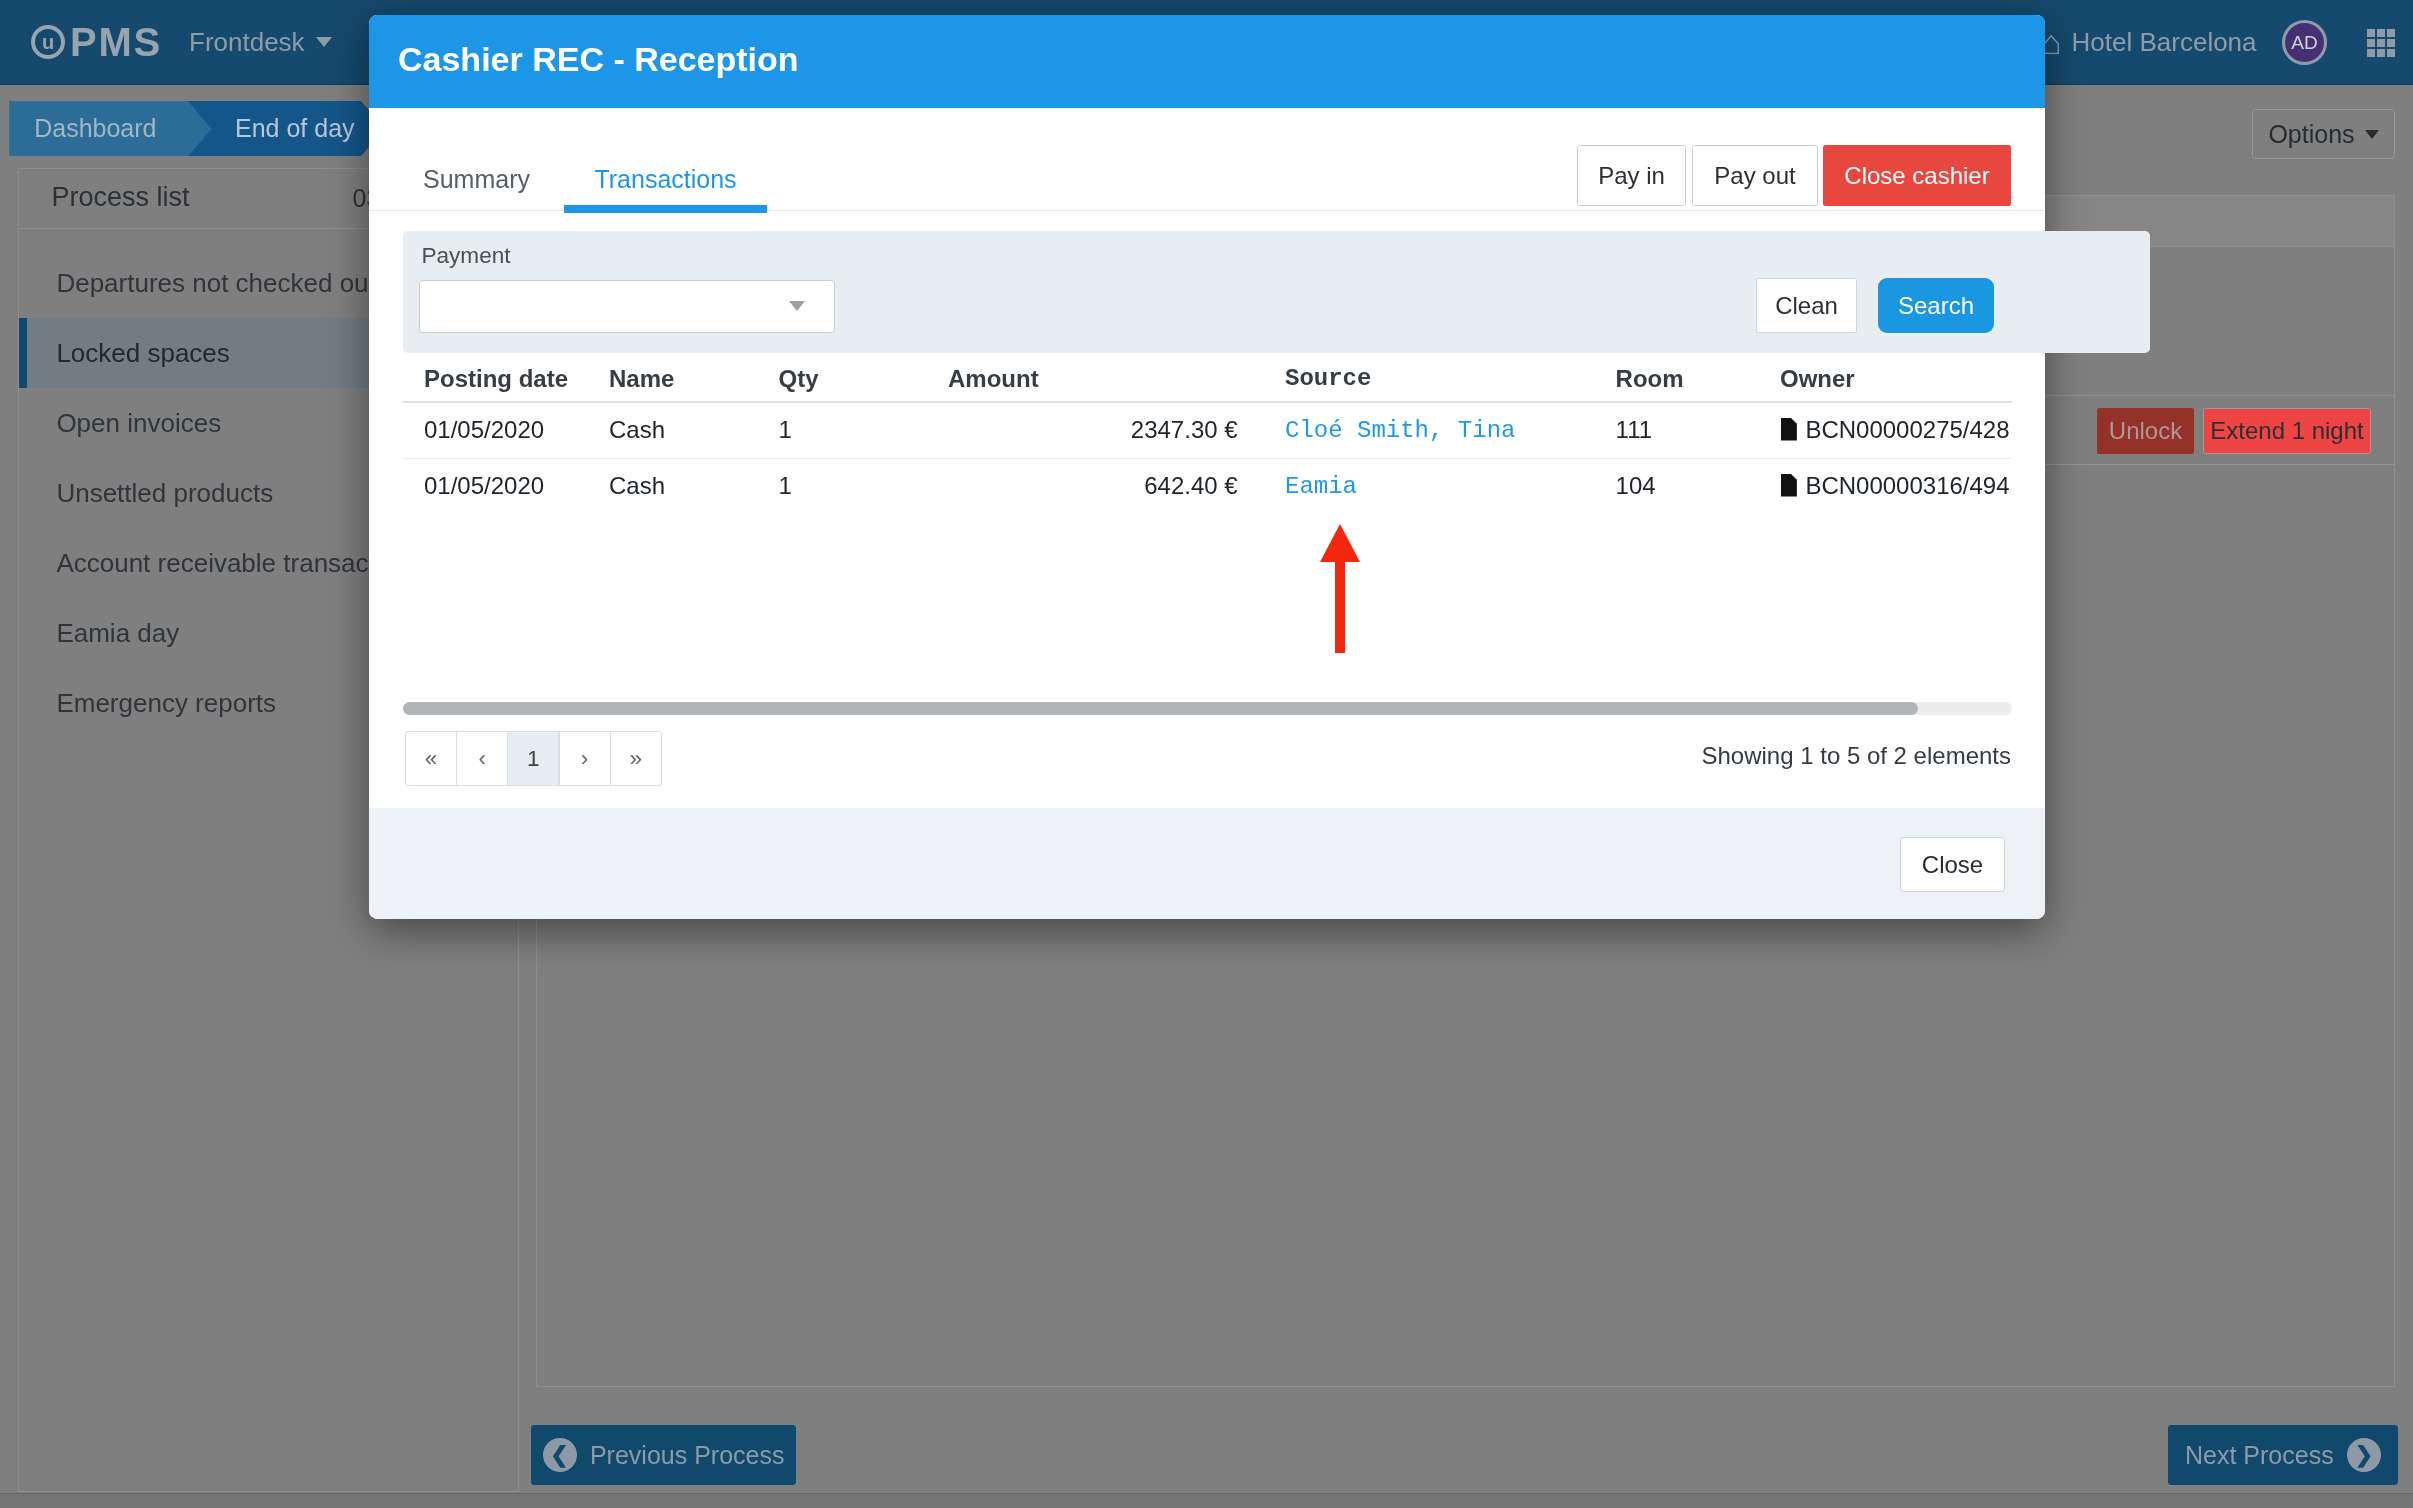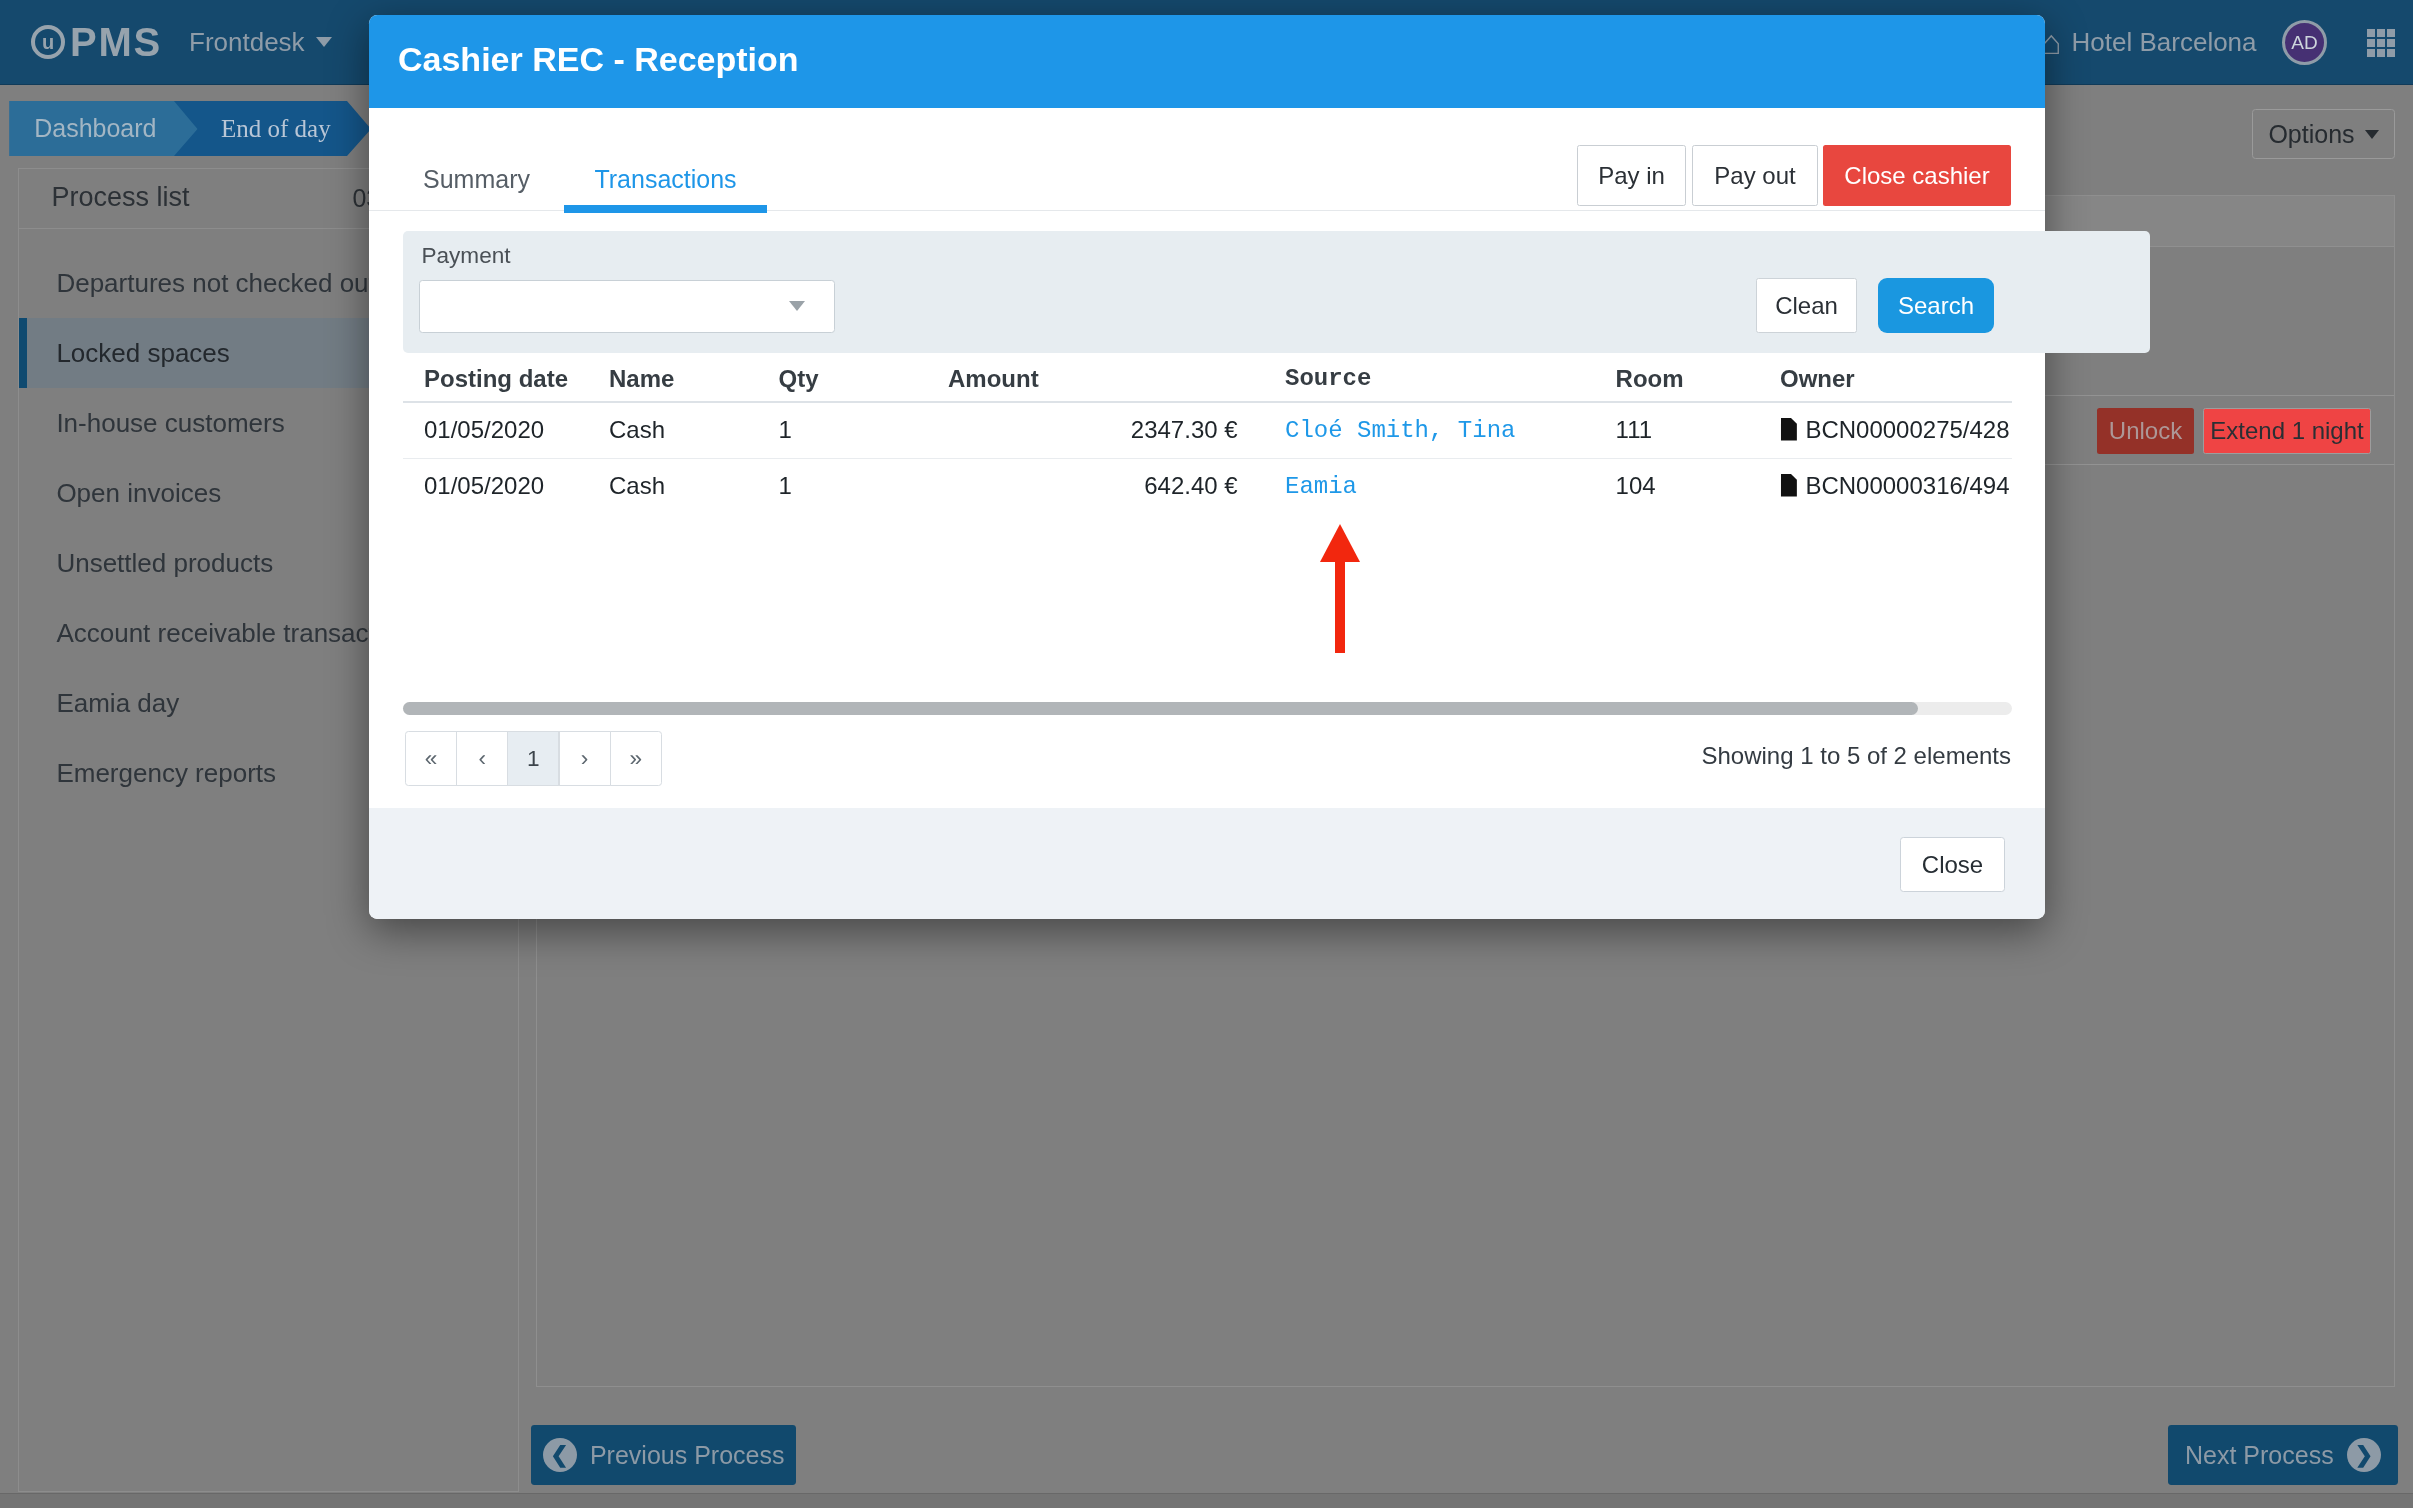--- a/index.html
+++ b/index.html
@@ -16,22 +16,22 @@
   .hotel { position:absolute; left:2041px; top:0; height:84px; display:flex; align-items:center; gap:10px; color:#8f9ca8; font-size:26px; }
   .house { font-size:34px; line-height:1; }
   .avatar { position:absolute; left:2282px; top:20px; width:45px; height:45px; border-radius:50%; background:#463073; border:3.4px solid #8f9ca8; color:#cdd5dc; font-size:19px; display:flex; align-items:center; justify-content:center; }
   .grid-icon { position:absolute; left:2367px; top:29px; width:28.5px; height:28.5px; display:grid; grid-template-columns:repeat(3,7.5px); grid-template-rows:repeat(3,7.5px); gap:2.5px; }
   .grid-icon span { background:#8f9ca8; }
 
   
   .crumb { position:absolute; top:101px; height:55px; display:flex; align-items:center; font-size:25px; z-index:1; }
   .crumb-1 { left:9.2px; width:216px; padding-left:25px; background:#2c6d98; color:#a3b6c4;
     clip-path:polygon(0 0,193px 0,216px 28px,193px 55px,0 55px); }
-  .crumb-2 { left:174px; width:197px; padding-left:47px; background:#14568a; color:#b9c6d6;
-    clip-path:polygon(0 0,173px 0,197px 28px,173px 55px,0 55px,23.5px 28px);font-family:Liberation Serif, serif; }
+  .crumb-2 { left:188px; width:197px; padding-left:47px; background:#14568a; color:#b9c6d6;
+    clip-path:polygon(0 0,173px 0,197px 28px,173px 55px,0 55px,23.5px 28px); }
 
   
   .sidebar { position:absolute; left:18.4px; top:168px; width:501px; height:1324px; border:0.8px solid #8d8d8d; background:#7f7f7f; z-index:1; }
   .sidebar-head { height:60px; border-bottom:0.8px solid #8d8d8d; position:relative; }
   .sidebar-head .t { position:absolute; left:32px; top:13.4px; font-size:27px; color:#2c3136; }
   .sidebar-head .d { position:absolute; left:333px; top:15px; font-size:25px; color:#2c3136; white-space:nowrap; }
   .side-items { padding-top:19px; }
   .side-item { height:70px; display:flex; align-items:center; padding-left:37px; font-size:26px; color:#2f353b; white-space:nowrap; cursor:pointer; position:relative; }
   .side-item.selected { background:#727c84; color:#23282d; }
   .side-item.selected::before { content:""; position:absolute; left:-0.8px; top:0; width:8.4px; height:100%; background:#0f4a70; }
@@ -140,21 +140,20 @@
   <div class="crumb crumb-2">End of day</div>
 
   <aside class="sidebar">
     <div class="sidebar-head">
       <span class="t">Process list</span>
       <span class="d">03</span>
     </div>
     <div class="side-items">
       <div class="side-item">Departures not checked out</div>
       <div class="side-item selected">Locked spaces</div>
-      <div class="side-item">In-house customers</div>
       <div class="side-item">Open invoices</div>
       <div class="side-item">Unsettled products</div>
       <div class="side-item">Account receivable transactions</div>
       <div class="side-item">Eamia day</div>
       <div class="side-item">Emergency reports</div>
     </div>
   </aside>
 
   <button class="btn-options">
     <span>Options</span>

